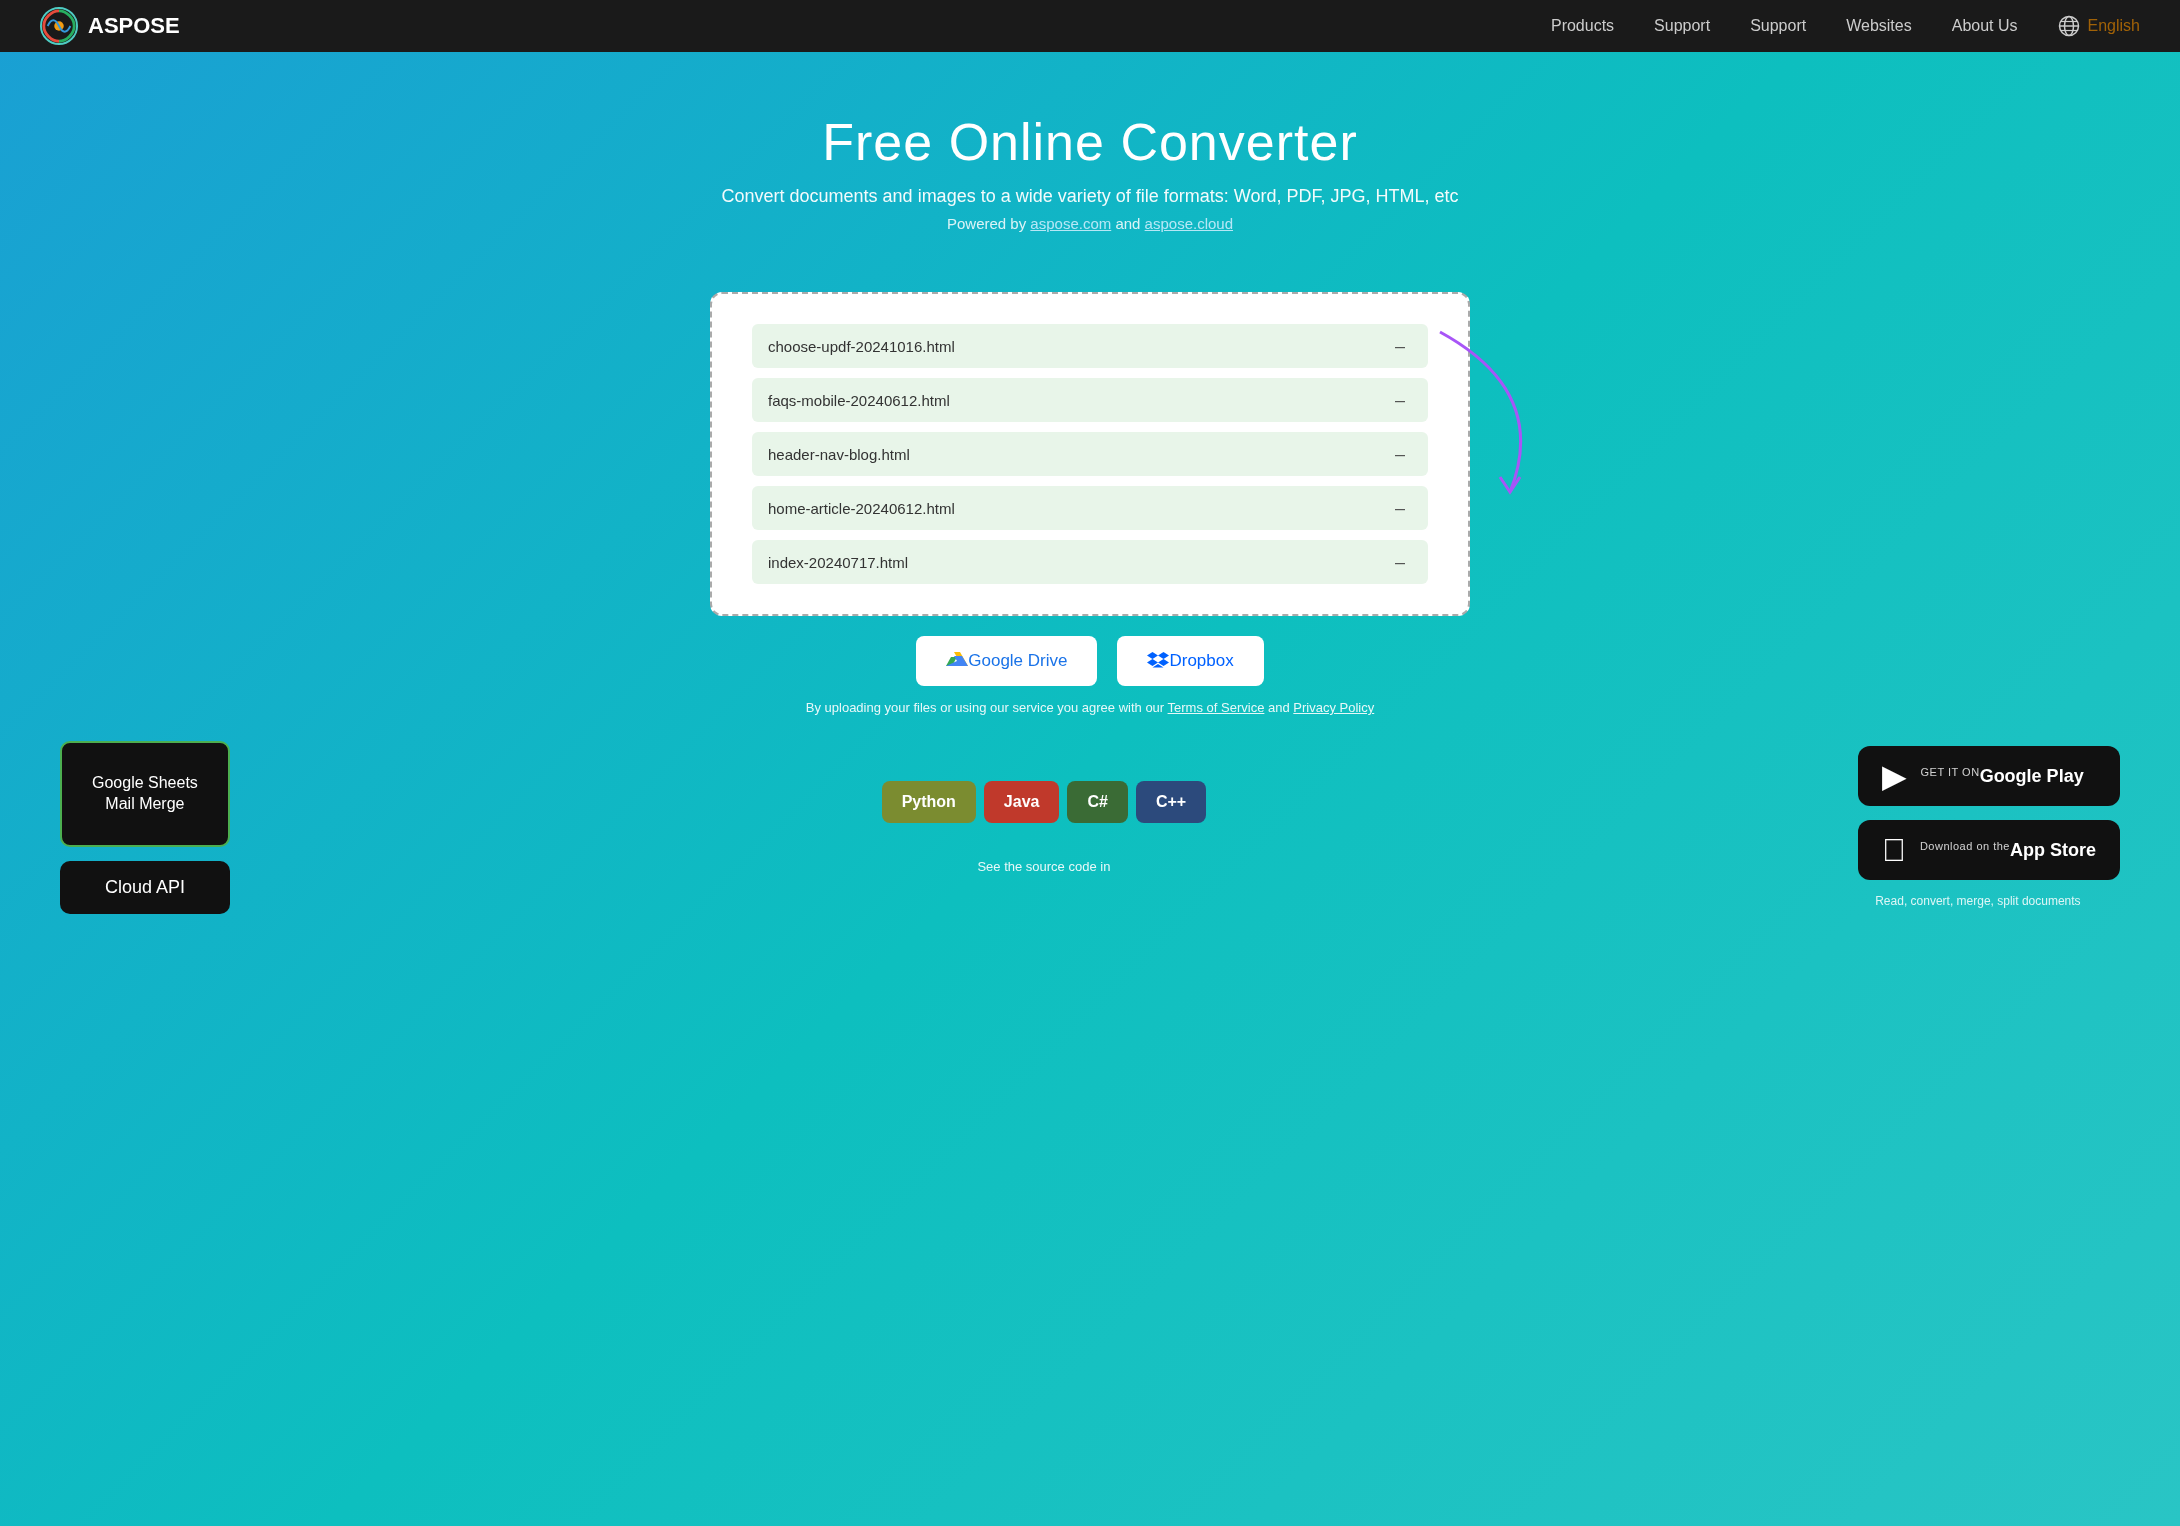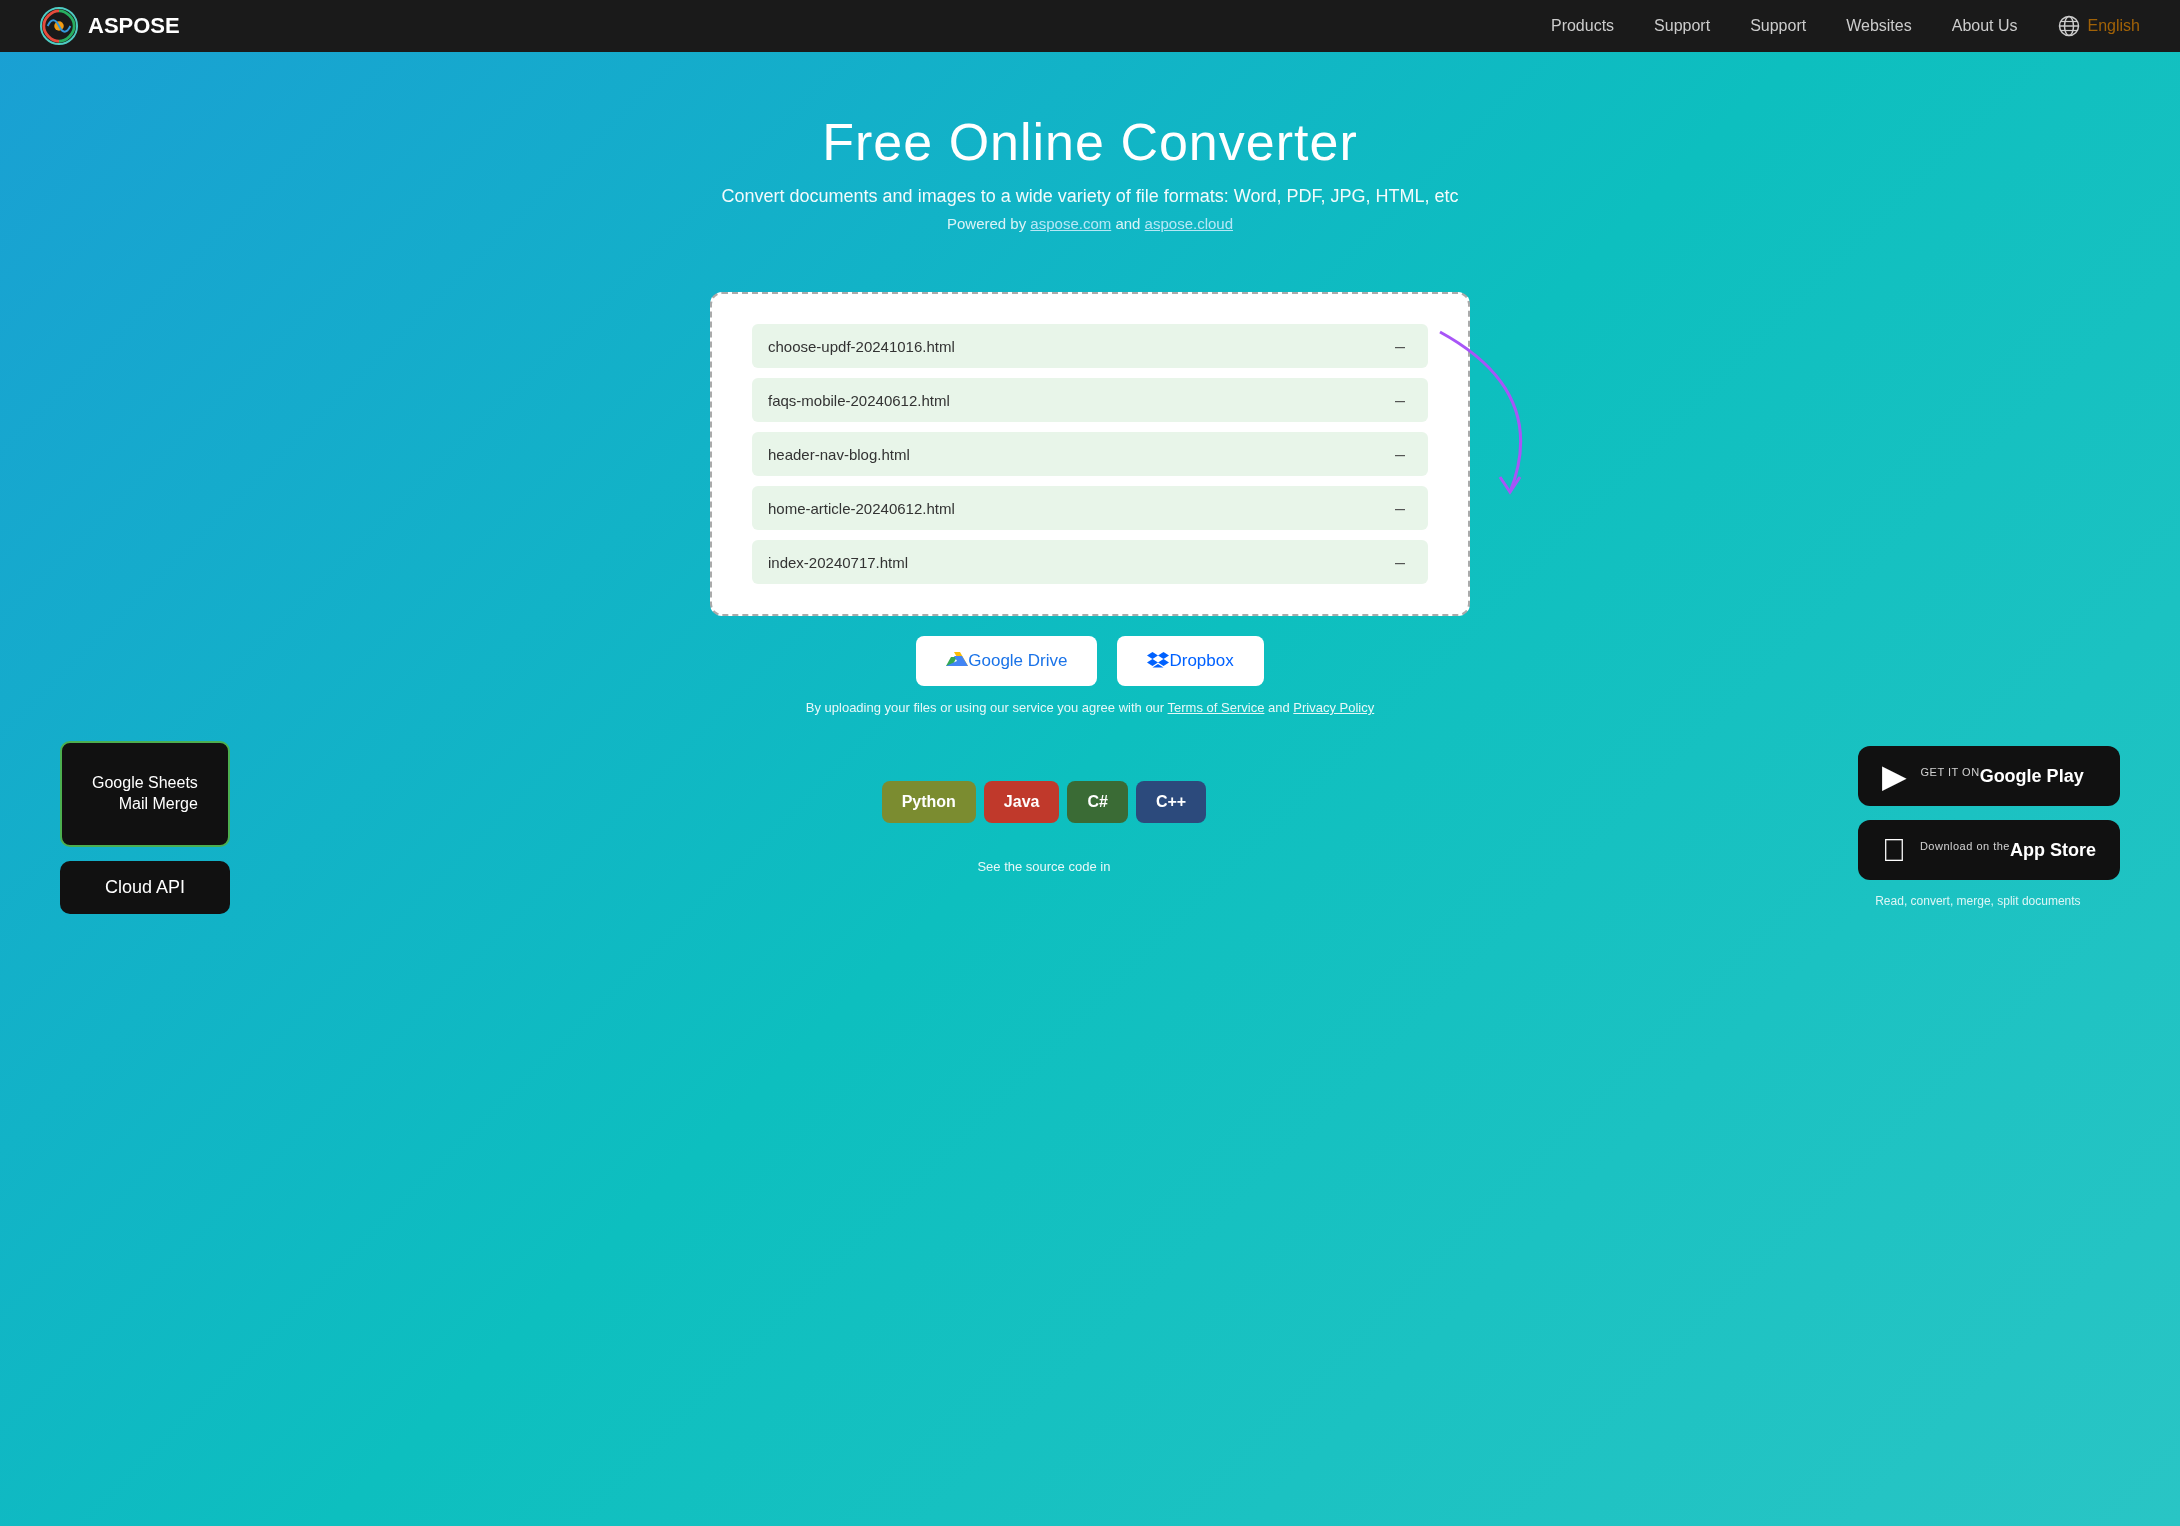--- a/index.html
+++ b/index.html
@@ -184,21 +184,21 @@
       gap: 14px;
     }
     .google-sheets-btn {
       background: #111;
       color: white;
       border: 2px solid #4caf50;
       border-radius: 10px;
       padding: 30px 30px;
       font-size: 16px;
       cursor: pointer;
-      text-align: right;
+      text-align: center;
       line-height: 1.3;
     }
     .cloud-api-btn {
       background: #111;
       color: white;
       border: none;
       border-radius: 10px;
       padding: 16px 40px;
       font-size: 18px;
       font-weight: 500;

